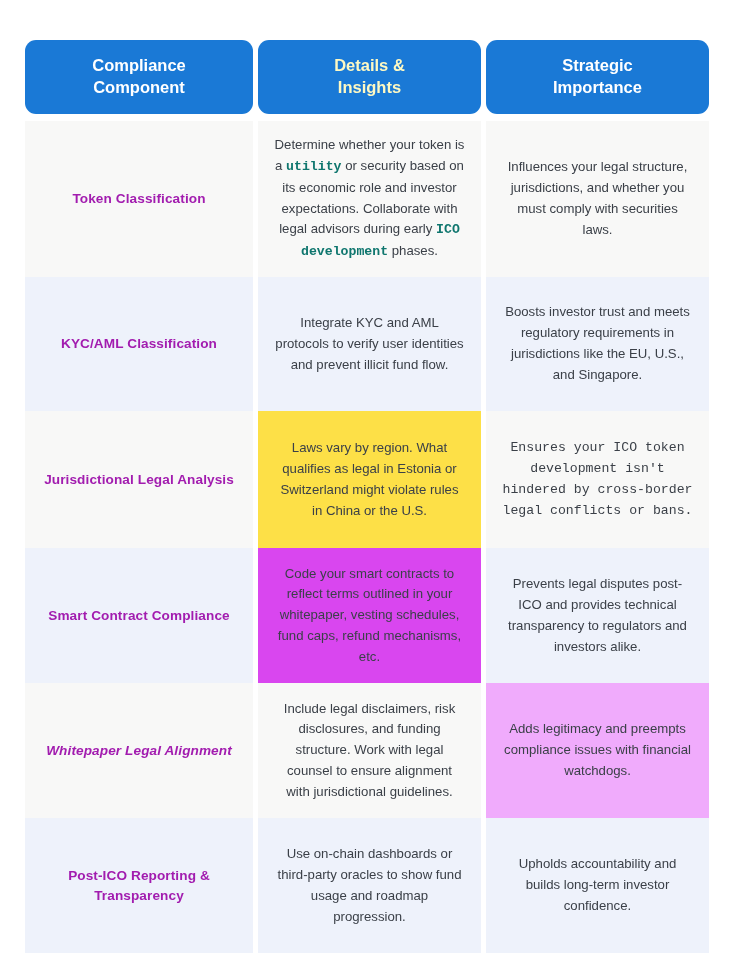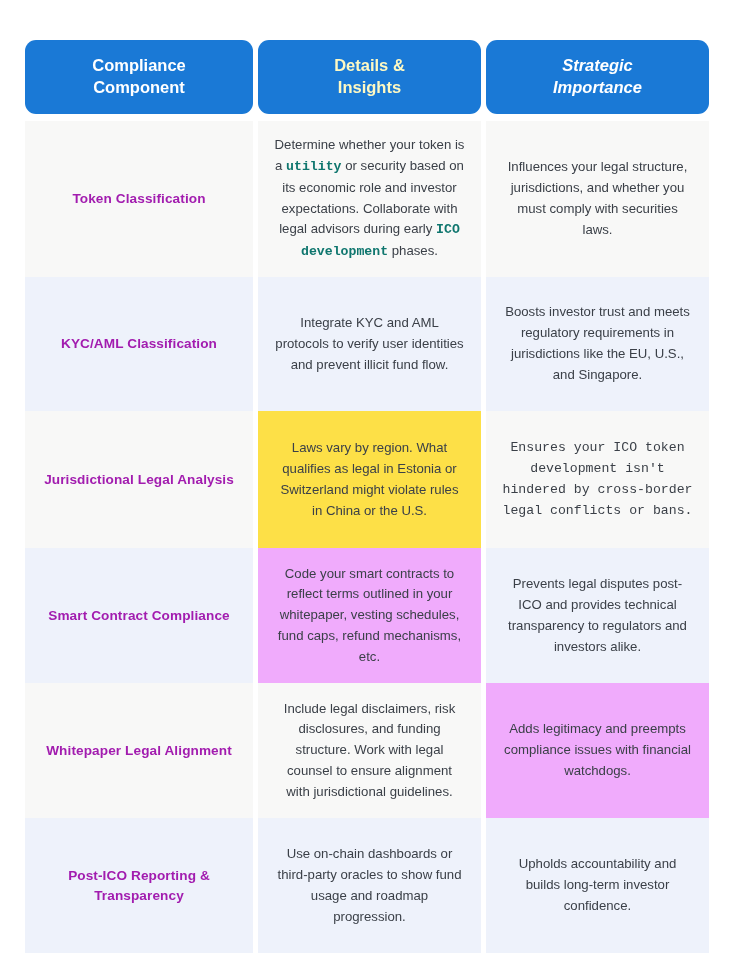--- a/index.html
+++ b/index.html
@@ -99,21 +99,21 @@
         <col class="col2">
         <col style="width:5px">
         <col class="col3">
     </colgroup>
     <thead>
       <tr class="thead-row">
         <th class="th" style="background: rgb(26, 121, 214); color: rgb(255, 255, 255);">Compliance<br>Component</th>
         <th class="th-gap"></th>
         <th class="th" style="background: rgb(26, 121, 214); color: #fef9c3;">Details &amp;<br>Insights</th>
         <th class="th-gap"></th>
-        <th class="th" style="background: rgb(26, 121, 214); color: rgb(255, 255, 255); font-style: italic;">Strategic<br>Importance</th>
+        <th class="th" style="background: rgb(26, 121, 214); color: rgb(255, 255, 255);">Strategic<br>Importance</th>
       </tr>
       <tr class="spacer-row">
         <td colspan="5"></td>
       </tr>
     </thead>
     <tbody id="table-body">
         <tr class="row-odd" style="height: 133px;">
           <td class="td td-label" style="background: rgb(248, 248, 247);">Token Classification</td>
           <td class="td-gap"></td>
           <td class="td" style="background: rgb(248, 248, 247);"><span>Determine whether your token is a </span><span class="cell-strong">utility</span><span> or security based on its economic role and investor expectations. Collaborate with legal advisors during early </span><span class="cell-strong">ICO development</span><span> phases.</span></td>
@@ -130,26 +130,26 @@
         <tr class="row-odd" style="height: 137px;">
           <td class="td td-label" style="background: rgb(248, 248, 247);">Jurisdictional Legal Analysis</td>
           <td class="td-gap"></td>
           <td class="td" style="background: #fde047; text-align: center;"><span>Laws vary by region. What qualifies as legal in Estonia or Switzerland might violate rules in China or the U.S.</span></td>
           <td class="td-gap"></td>
           <td class="td" style="background: rgb(248, 248, 247); font-family: Liberation Mono, monospace;">Ensures your ICO token development isn't hindered by cross-border legal conflicts or bans.</td>
         </tr>
         <tr class="row-even" style="height: 135px;">
           <td class="td td-label" style="background: rgb(238, 242, 251);">Smart Contract Compliance</td>
           <td class="td-gap"></td>
-          <td class="td" style="background: #f0abfc;"><span>Code your smart contracts to reflect terms outlined in your whitepaper, vesting schedules, fund caps, refund mechanisms, etc.</span></td>
+          <td class="td" style="background: #d946ef;"><span>Code your smart contracts to reflect terms outlined in your whitepaper, vesting schedules, fund caps, refund mechanisms, etc.</span></td>
           <td class="td-gap"></td>
           <td class="td" style="background: rgb(238, 242, 251);">Prevents legal disputes post-ICO and provides technical transparency to regulators and investors alike.</td>
         </tr>
         <tr class="row-odd" style="height: 135px;">
-          <td class="td td-label" style="background: rgb(248, 248, 247);">Whitepaper Legal Alignment</td>
+          <td class="td td-label" style="background: rgb(248, 248, 247); font-style: italic;">Whitepaper Legal Alignment</td>
           <td class="td-gap"></td>
           <td class="td" style="background: rgb(248, 248, 247);"><span>Include legal disclaimers, risk disclosures, and funding structure. Work with legal counsel to ensure alignment with jurisdictional guidelines.</span></td>
           <td class="td-gap"></td>
           <td class="td" style="background: #f0abfc;">Adds legitimacy and preempts compliance issues with financial watchdogs.</td>
         </tr>
         <tr class="row-even" style="height: 135px;">
           <td class="td td-label" style="background: rgb(238, 242, 251);">Post-ICO Reporting &amp; Transparency</td>
           <td class="td-gap"></td>
           <td class="td" style="background: rgb(238, 242, 251);"><span>Use on-chain dashboards or third-party oracles to show fund usage and roadmap progression.</span></td>
           <td class="td-gap"></td>

